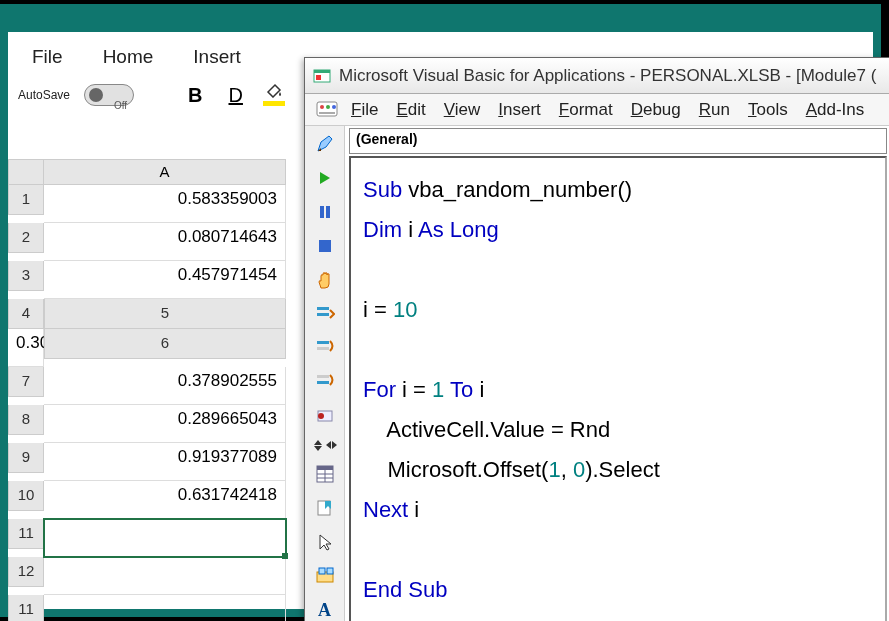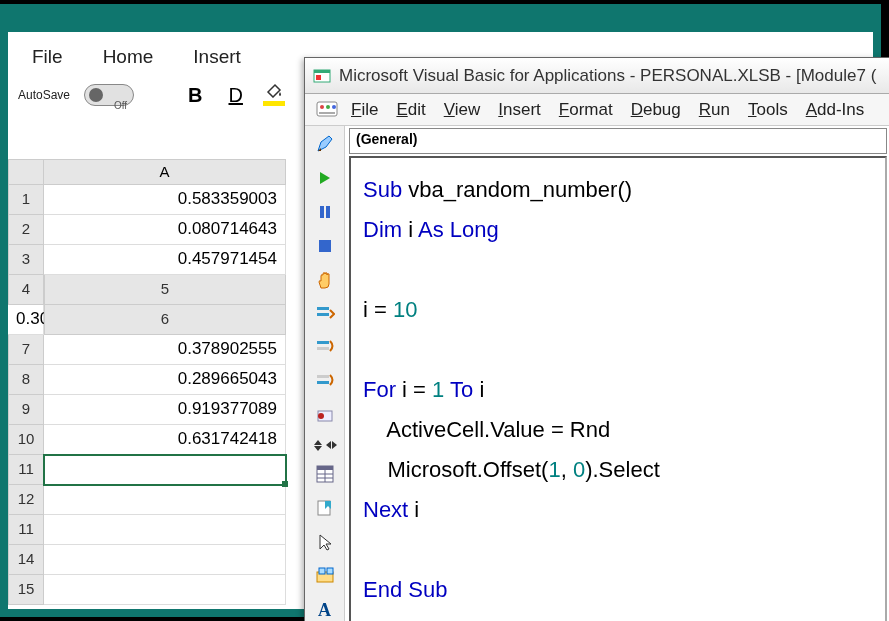--- a/index.html
+++ b/index.html
@@ -20,21 +20,21 @@
   .fillcolor { width: 22px; height: 22px; border-bottom: 5px solid #ffe600; position: relative; }
   .fillcolor svg { position: absolute; top: -2px; left: 2px; }
   
   .grid-wrap { position: absolute; top: 155px; left: 8px; width: 278px; }
   .col-headers { display: grid; grid-template-columns: 36px 242px; }
   .corner, .colhdr, .rowhdr { background: #e6e6e6; border: 1px solid #ccc; font-size: 15px; text-align: center; }
   .colhdr { height: 26px; line-height: 24px; border-left: none; }
   .corner { height: 26px; }
   .grid-body { display: grid; grid-template-columns: 36px 242px; }
   .rowhdr { height: 30px; line-height: 28px; border-top: none; color: #333; }
-  .cell { height: 30px; border: 1px solid #ddd; border-top: none; border-left: none; padding: 0 8px; text-align: right; font-size: 17px; line-height: 28px; color: #000; }
+  .cell { height: 38px; border: 1px solid #ddd; border-top: none; border-left: none; padding: 0 8px; text-align: right; font-size: 17px; line-height: 28px; color: #000; }
   .cell.selected { outline: 2px solid #217346; outline-offset: -1px; position: relative; }
   .cell.selected::after { content: ""; position: absolute; right: -3px; bottom: -3px; width: 6px; height: 6px; background: #217346; }
   
   .vba-window { position: absolute; top: 25px; left: 296px; width: 588px; height: 585px; background: #f0f0f0; border: 1px solid #666; box-shadow: -2px 2px 6px rgba(0,0,0,0.3); }
   .vba-title { height: 36px; background: linear-gradient(#fff,#e8e8e8); display: flex; align-items: center; gap: 8px; padding: 0 8px; border-bottom: 1px solid #aaa; font-size: 17px; color: #333; }
   .vba-title .ticon { width: 18px; height: 18px; }
   .vba-menus { height: 32px; display: flex; align-items: center; gap: 18px; padding: 0 10px 0 46px; background: #f6f6f6; border-bottom: 1px solid #ccc; font-size: 17px; color: #222; position: relative; }
   .vba-menus .appicon { position: absolute; left: 10px; top: 4px; }
   .vba-menus span { cursor: default; }
   .vba-menus span::first-letter { text-decoration: underline; }

